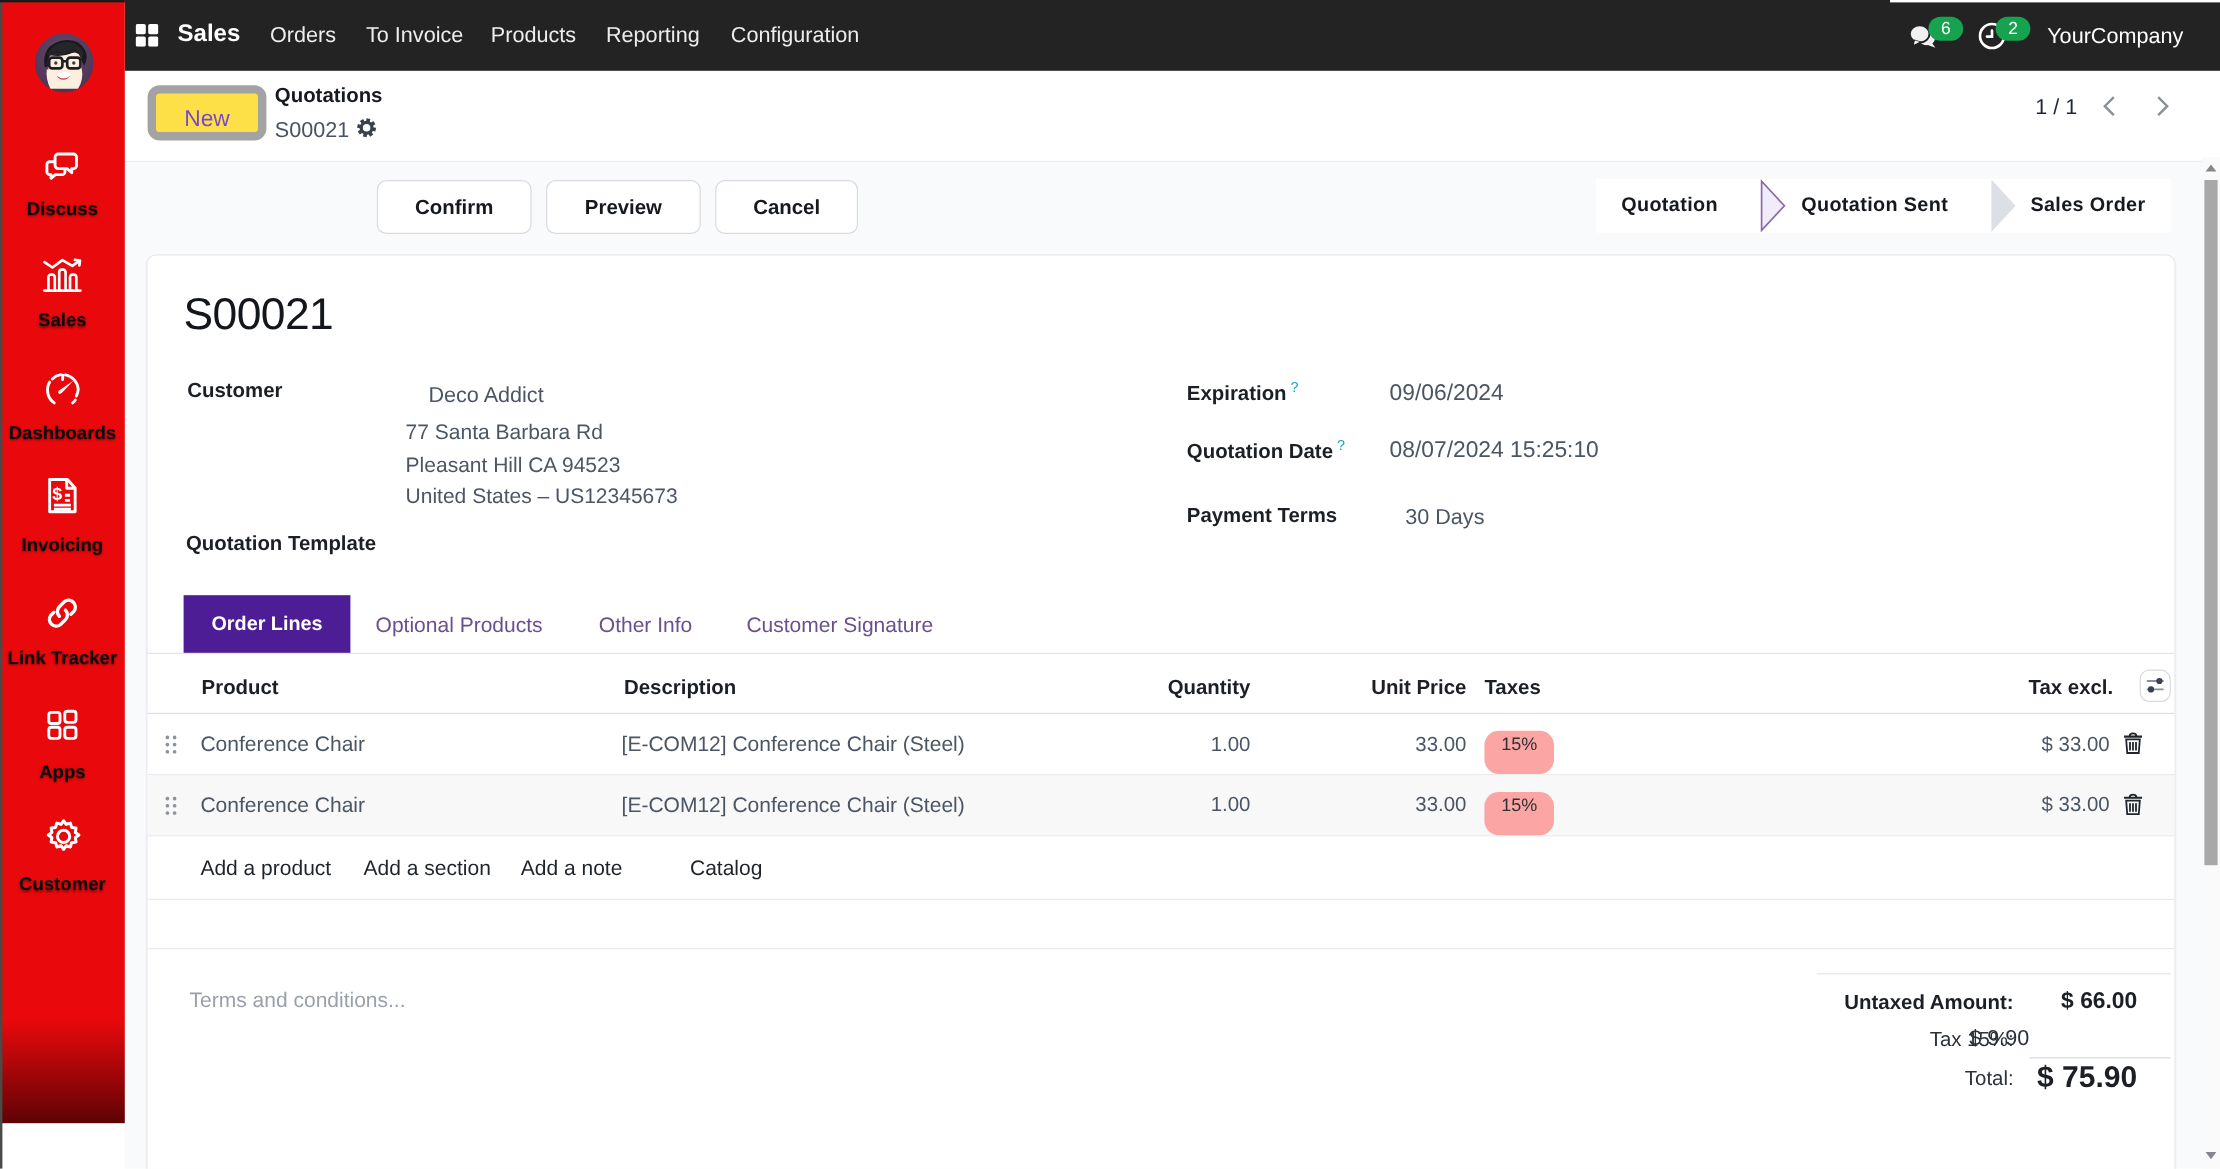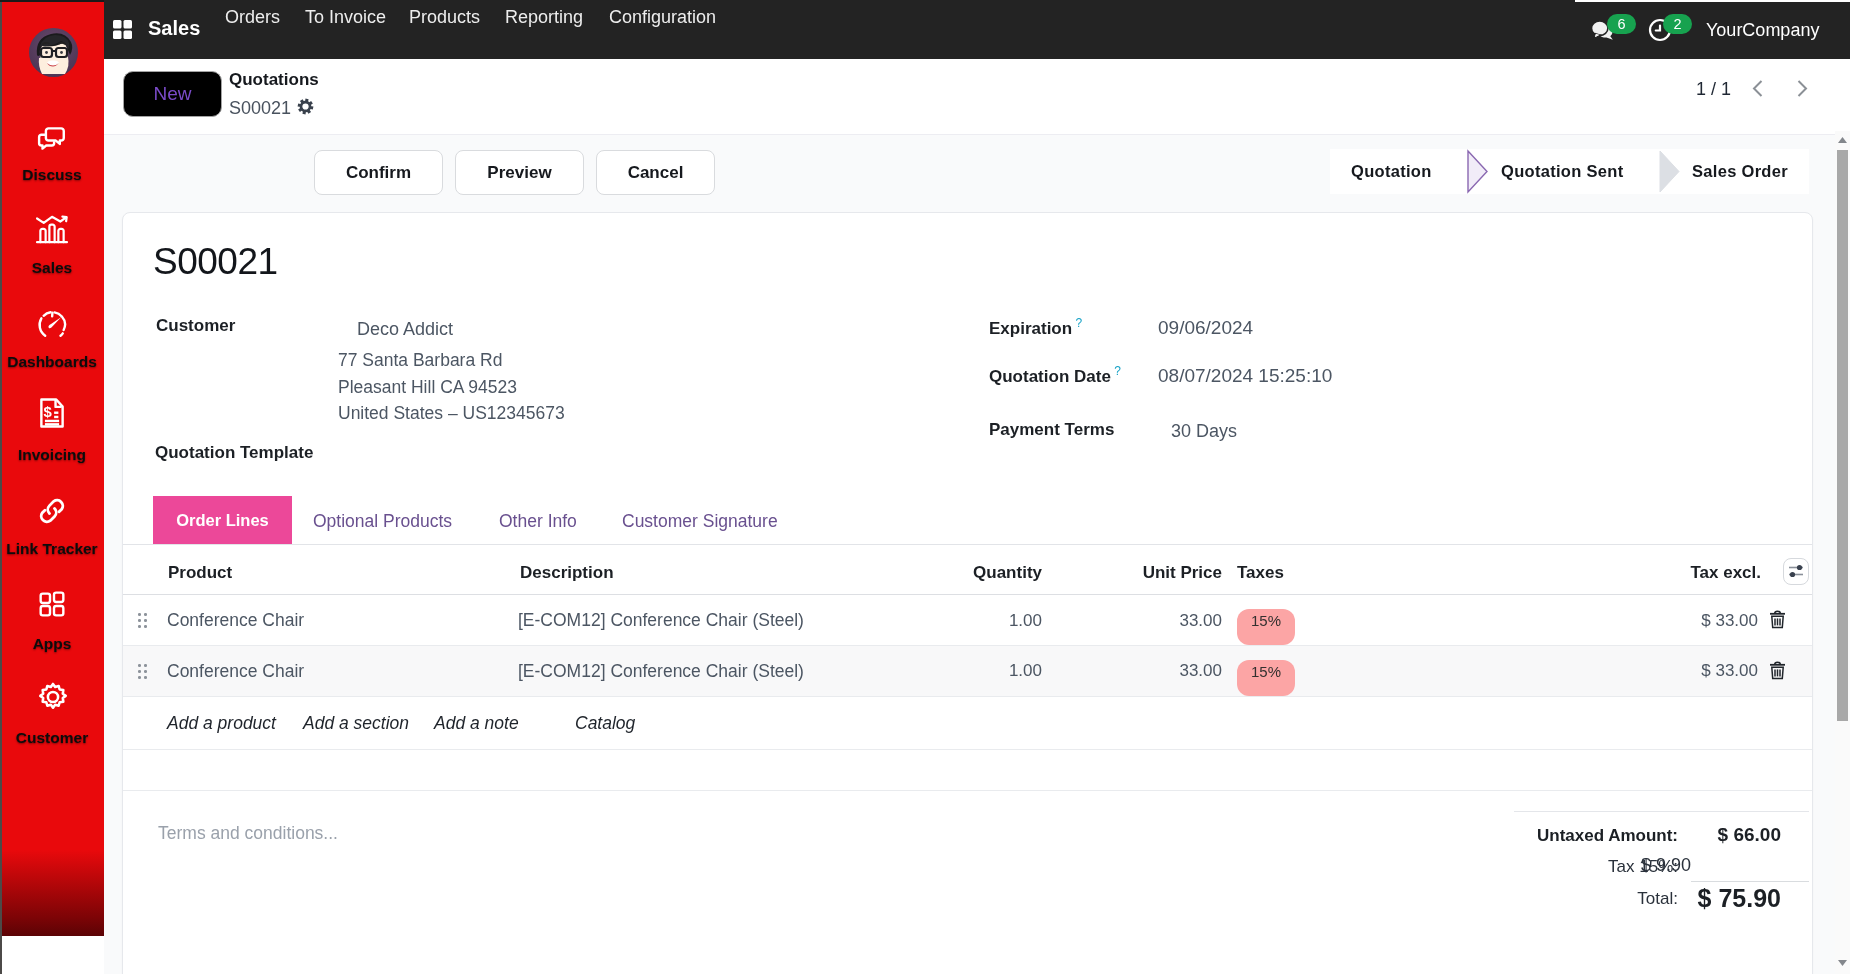--- a/index.html
+++ b/index.html
@@ -14,26 +14,26 @@
   #sidebar .topline { position:absolute; left:0; top:0; width:104px; height:2px; background:#191919; }
   .navitem { position:absolute; left:0; width:104px; text-align:center; }
   .navitem svg { display:block; margin:0 auto; }
   .navitem .lbl { display:block; margin-top:6px; font-size:15.5px; font-weight:bold; color:#0c0c0c;
      text-shadow:0 1px 2px rgba(0,0,0,.45); letter-spacing:0; }
 
   
   #navbar { left:104px; top:0; width:1746px; height:59px; background:#232323; color:#fff; z-index:20; }
   #navbar .white-top { position:absolute; top:0; left:1471px; width:275px; height:2px; background:#fff; }
   .nav-sales { position:absolute; left:44px; top:17px; font-size:20px; font-weight:bold; color:#fff; }
-  .nav-menu { position:absolute; top:7px; font-size:18px; color:#ededed; }
+  .nav-menu { position:absolute; top:19px; font-size:18px; color:#ededed; }
 
   
   #crumbrow { left:104px; top:59px; width:1746px; height:76px; background:#fff; border-bottom:1px solid #ededf2; }
-  .btn-new { position:absolute; left:19px; top:12px; width:99px; height:46px; border:1px solid #a3a3a3;
-     border-radius:10px; background:#000000; color:#7a4bc8; font-size:19px; text-align:center; line-height:44px; }
+  .btn-new { position:absolute; left:19px; top:12px; width:99px; height:46px; border:7px solid #a3a3a3;
+     border-radius:10px; background:#fde047; color:#7a4bc8; font-size:19px; text-align:center; line-height:44px; }
   .crumb1 { position:absolute; left:125px; top:11px; font-size:17px; font-weight:bold; color:#16191e; }
   .crumb2 { position:absolute; left:125px; top:39px; font-size:18px; color:#49525e; }
   .pager { position:absolute; right:119px; top:20px; font-size:18px; color:#1f2733; }
 
   
   #content { left:104px; top:135px; width:1746px; height:839px; background:#f9fafb; }
   .btn { position:absolute; top:15px; height:45px; border-radius:8px; font-size:17px; font-weight:bold;
      text-align:center; }
   .btn-dark { background:#23232d; color:#fff; box-shadow:0 0 14px 3px rgba(236,93,116,.28); }
   .btn-light { background:#fff; color:#16191e; border:1px solid #d9dbde; }
@@ -49,21 +49,21 @@
   .val { color:#4c5663; }
 
   
   #sb-track { left:1835px; top:131px; width:15px; height:843px; background:#fafafa; }
   #sb-thumb { left:1837px; top:150px; width:11px; height:571px; background:#a8a8a8; }
 
   .tabtxt { font-size:17.5px; color:#69508f; }
   .row { left:0; width:1689px; background:#fff; }
   .pill { background:#fca5a5; color:#33302f; font-size:15px; border-radius:12px; height:36px;
      line-height:24px; padding:0 14px; }
-  .addlink { font-size:17.5px; color:#1f242b;font-style:italic; }
+  .addlink { font-size:17.5px; color:#1f242b; }
   .badge { position:absolute; top:14px; min-width:29px; height:20px; background:#17a24f; color:#fff;
      font-size:14.5px; text-align:center; line-height:20px; border-radius:10px; }
   .dots { position:absolute; left:15px; width:9px; height:15px; }
   .dots i { position:absolute; width:2.6px; height:2.6px; border-radius:50%; background:#8d939b; }
 </style>
 </head>
 <body>
 
 <div class="abs" id="navbar">
   <svg style="position:absolute;left:9px;top:20px" width="19" height="19" viewBox="0 0 19 19">
@@ -138,21 +138,21 @@
     <div class="abs b" style="left:32px; top:230px; font-size:17px;">Quotation Template</div>
 
     <div class="abs b" style="left:866px; top:103px; font-size:17px;">Expiration<sup style="color:#17a2c6;font-weight:normal;font-size:12px;">&nbsp;?</sup></div>
     <div class="abs val" style="left:1035px; top:104px; font-size:19px;">09/06/2024</div>
     <div class="abs b" style="left:866px; top:151px; font-size:17px;">Quotation Date<sup style="color:#17a2c6;font-weight:normal;font-size:12px;">&nbsp;?</sup></div>
     <div class="abs val" style="left:1035px; top:152px; font-size:19px;">08/07/2024 15:25:10</div>
     <div class="abs b" style="left:866px; top:207px; font-size:17px;">Payment Terms</div>
     <div class="abs val" style="left:1048px; top:208px; font-size:18px;">30 Days</div>
 
     <div class="abs" style="left:0; top:331px; width:1689px; height:1px; background:#e2e4e8;"></div>
-    <div class="abs" style="left:30px; top:283px; width:139px; height:48px; background:#ec4899; color:#fff; font-size:16.5px; font-weight:bold; text-align:center; line-height:48px;">Order Lines</div>
+    <div class="abs" style="left:30px; top:283px; width:139px; height:48px; background:#4c1d95; color:#fff; font-size:16.5px; font-weight:bold; text-align:center; line-height:48px;">Order Lines</div>
     <div class="abs tabtxt" style="left:190px; top:298px;">Optional Products</div>
     <div class="abs tabtxt" style="left:376px; top:298px;">Other Info</div>
     <div class="abs tabtxt" style="left:499px; top:298px;">Customer Signature</div>
 
     <div class="abs b" style="left:45px; top:350px; font-size:17px;">Product</div>
     <div class="abs b" style="left:397px; top:350px; font-size:17px;">Description</div>
     <div class="abs b" style="left:779px; top:350px; width:140px; text-align:right; font-size:17px;">Quantity</div>
     <div class="abs b" style="left:959px; top:350px; width:140px; text-align:right; font-size:17px;">Unit Price</div>
     <div class="abs b" style="left:1114px; top:350px; font-size:17px;">Taxes</div>
     <div class="abs b" style="left:1498px; top:350px; width:140px; text-align:right; font-size:17px;">Tax excl.</div>

